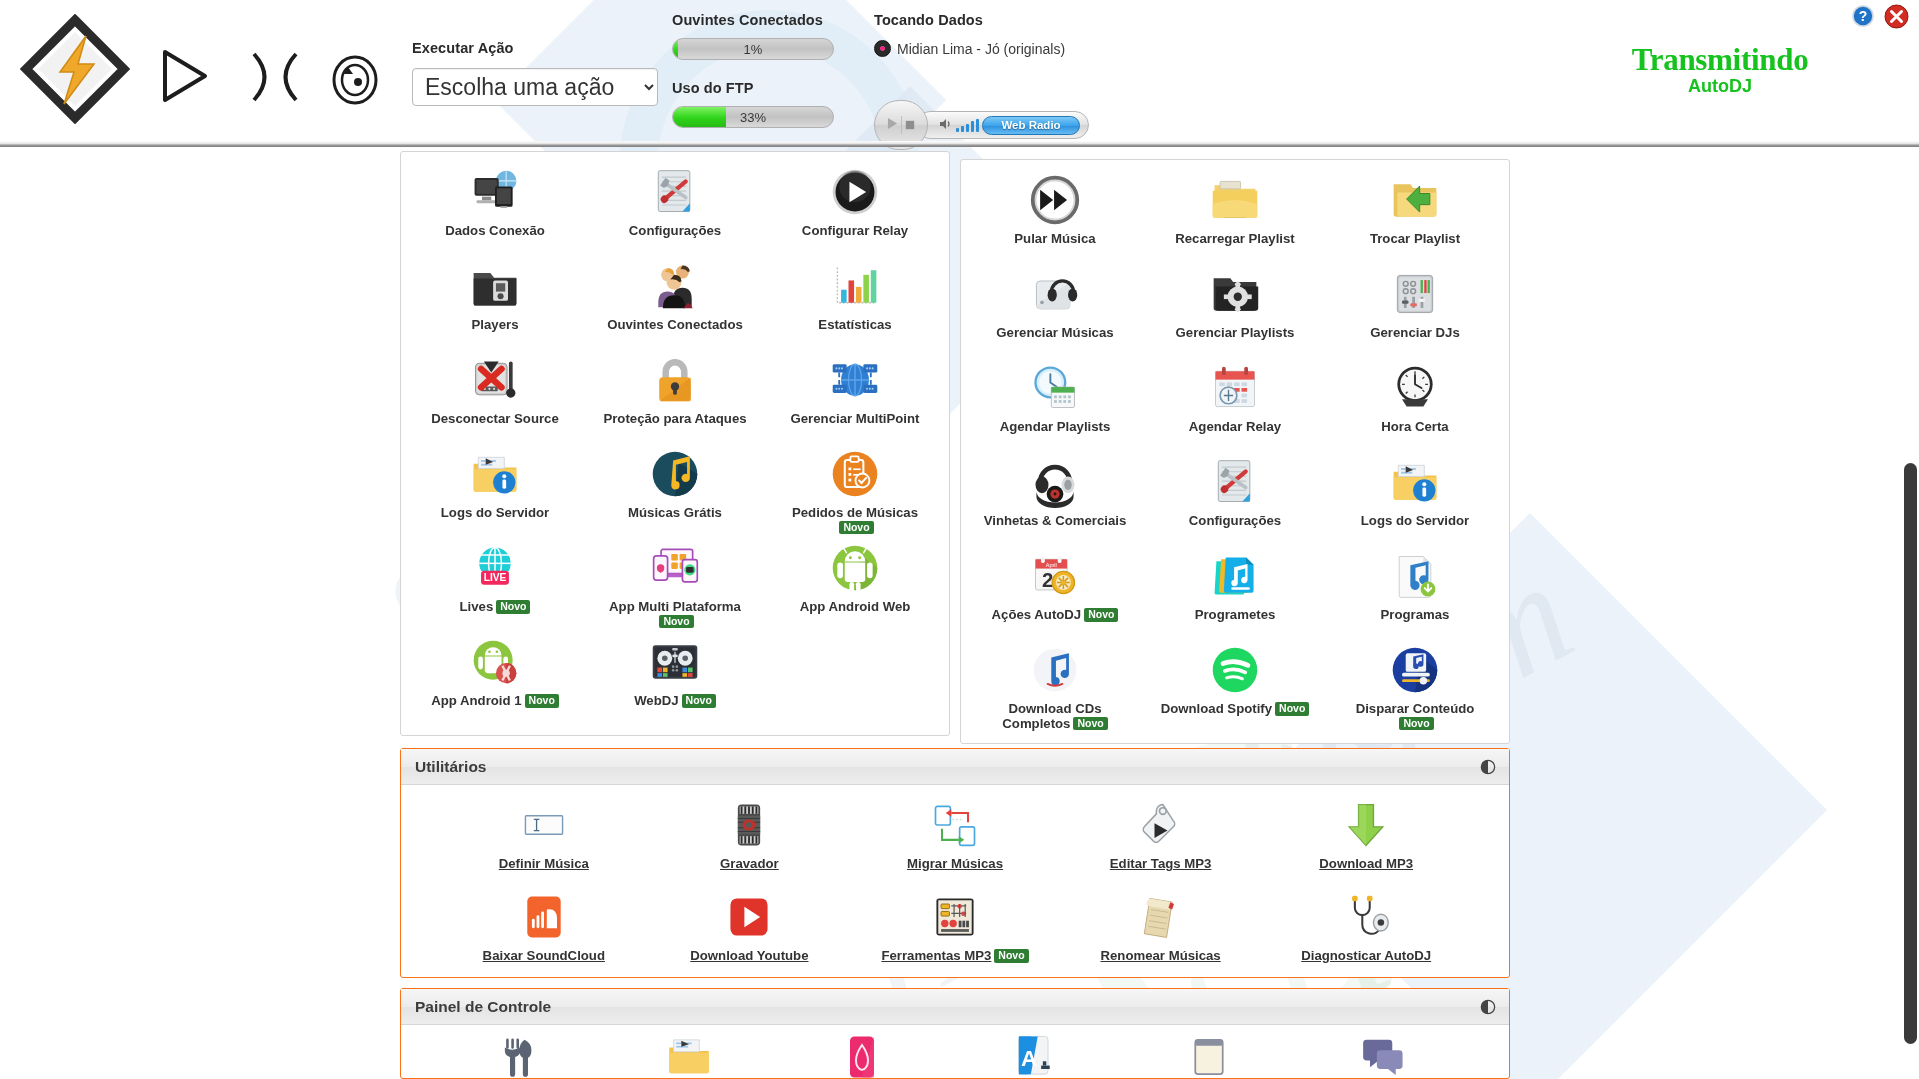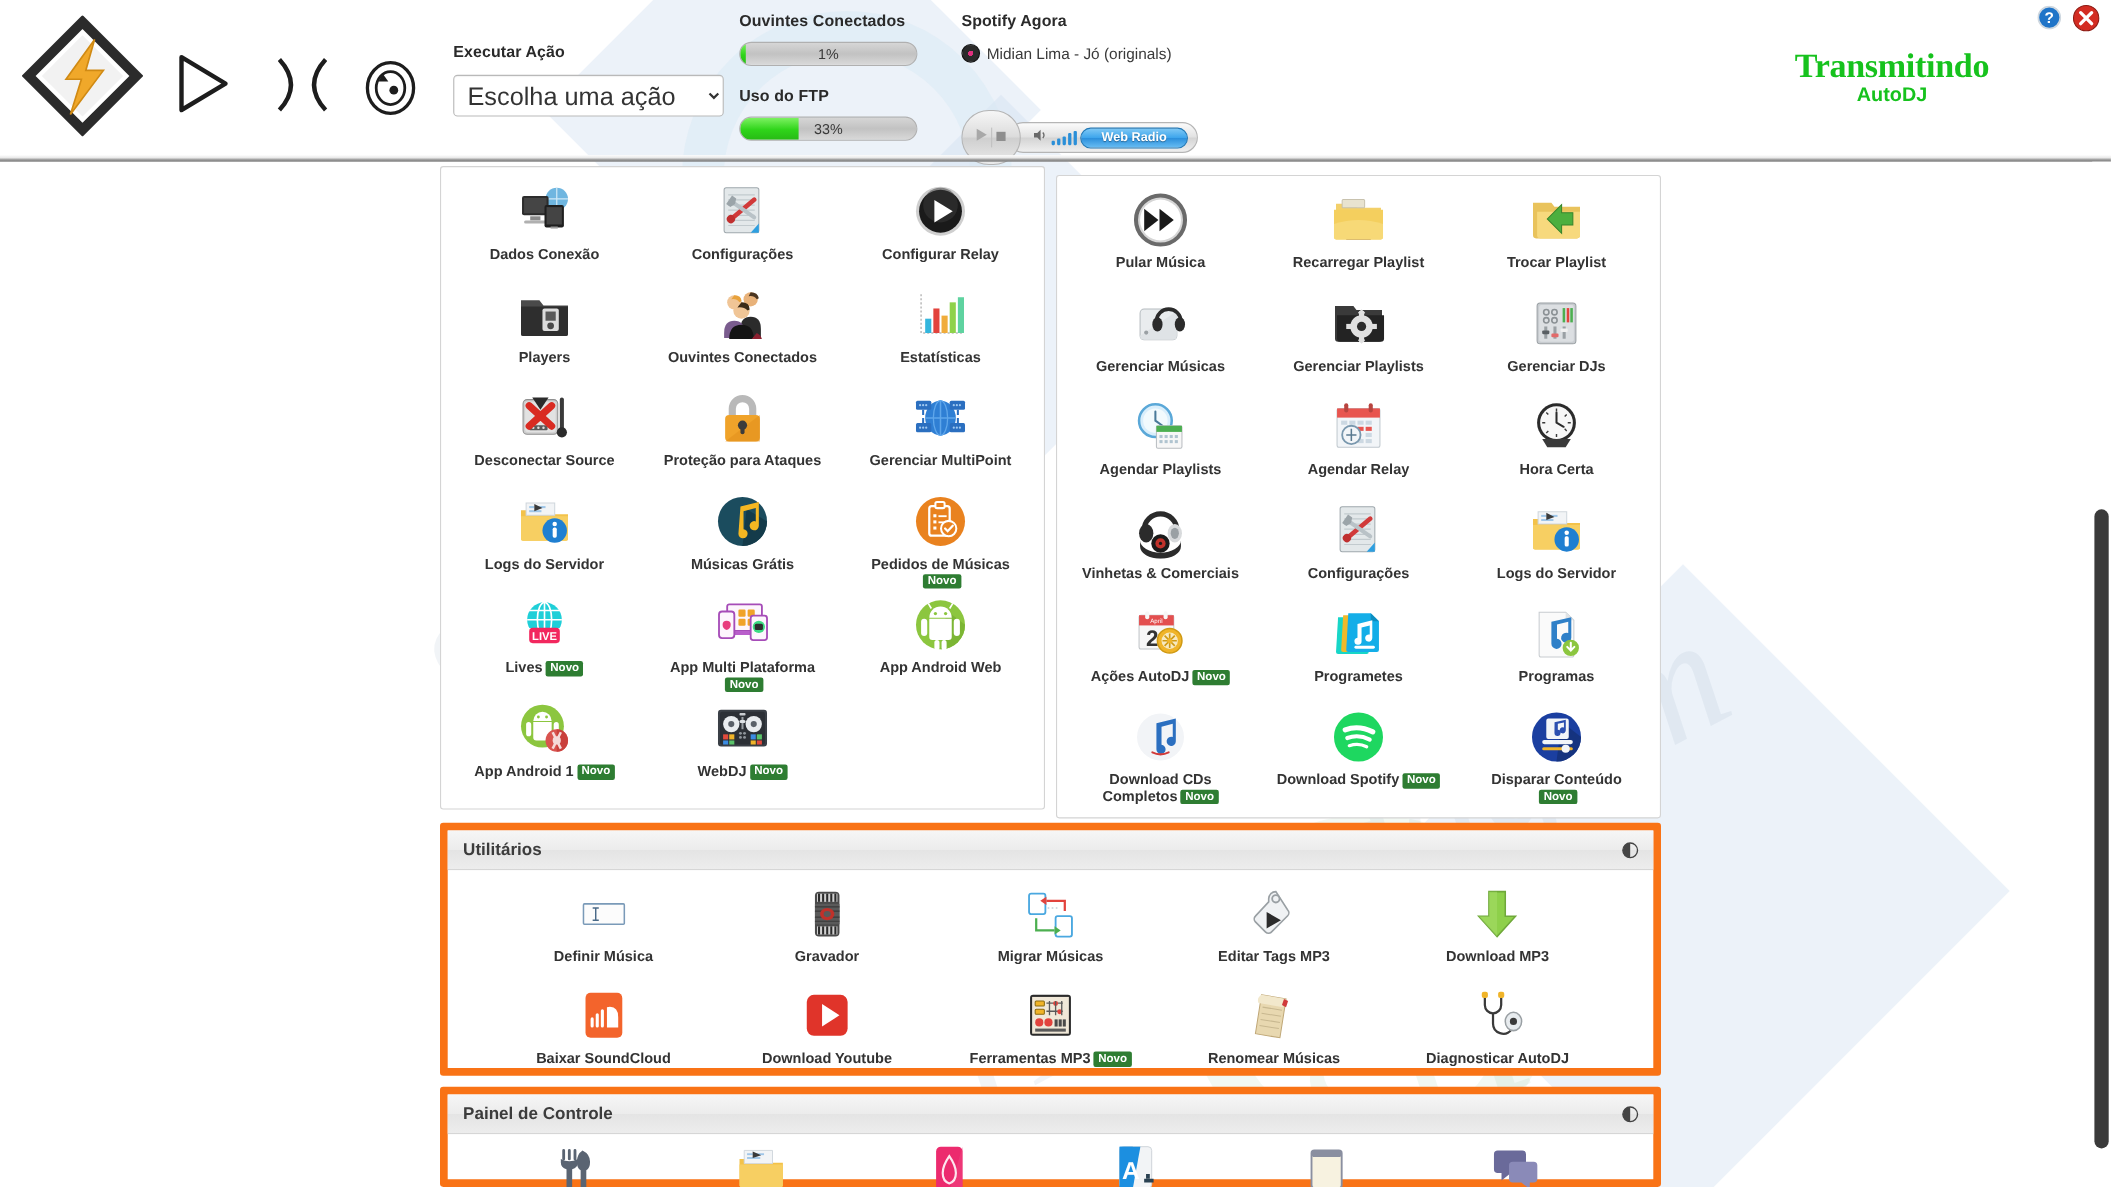--- a/index.html
+++ b/index.html
@@ -192,21 +192,21 @@
     background: #2e7d32; color: #ffffff;
     font-size: 10.5px; font-weight: bold;
     padding: 1px 4px 2px 4px; border-radius: 2px;
     margin-left: 3px; vertical-align: 1px;
     line-height: 1;
   }
 
   
   .panel {
     position: absolute; left: 400px; width: 1110px;
-    border: 7px solid #f97316;
+    border: 1px solid #f97316;
     background: #ffffff;
     border-radius: 3px;
   }
   .panel-head {
     height: 36px;
     background: linear-gradient(to bottom,#f6f6f6 0%,#ececec 50%,#e4e4e4 51%,#ededed 100%);
     border-bottom: 1px solid #d6d6d6;
     display: flex; align-items: center; justify-content: space-between;
     padding: 0 12px 0 14px;
   }
@@ -218,21 +218,21 @@
 
   .util-grid {
     display: grid; grid-template-columns: repeat(5, 1fr);
     padding: 8px 40px 0 40px;
   }
   .util-cell {
     display: flex; flex-direction: column; align-items: center;
     padding: 4px 0 0 0; cursor: pointer; min-height: 92px;
   }
   .util-cell .glyph { width: 56px; height: 56px; display:flex; align-items:center; justify-content:center; margin-bottom:3px;}
-  .util-cell .cap { font-size: 13.2px; font-weight: bold; color: #333; text-align:center; }
+  .util-cell .cap { font-size: 13.2px; font-weight: bold; color: #333; text-align:center;text-decoration:underline; }
 
   .ctrl-grid {
     display: grid; grid-template-columns: repeat(6, 1fr);
     padding: 8px 40px 0 28px;
   }
   .ctrl-cell { display:flex; flex-direction:column; align-items:center; cursor:pointer; }
   .ctrl-cell .glyph { width: 48px; height: 48px; display:flex; align-items:center; justify-content:center;}
 
   
   #scrollbar-track {
@@ -302,21 +302,21 @@
     <div class="fill" style="width:3%"></div>
     <div class="val">1%</div>
   </div>
 
   <div id="lbl-ftp" class="hdr-label">Uso do FTP</div>
   <div id="meter-ftp" class="meter">
     <div class="fill" style="width:33%"></div>
     <div class="val">33%</div>
   </div>
 
-  <div id="lbl-tocando" class="hdr-label">Spotify Agora</div>
+  <div id="lbl-tocando" class="hdr-label">Tocando Dados</div>
   <div id="now-playing">
     <span id="vinyl-icon"></span>
     <span>Midian Lima - Jó (originals)</span>
   </div>
 
   <div id="player-widget">
     <div id="pw-bar">
       <span>
         <svg viewBox="0 0 14 12" width="14" height="12">
           <polygon points="1,4 4,4 7,1 7,11 4,8 1,8" fill="#6a6a6a"></polygon>

